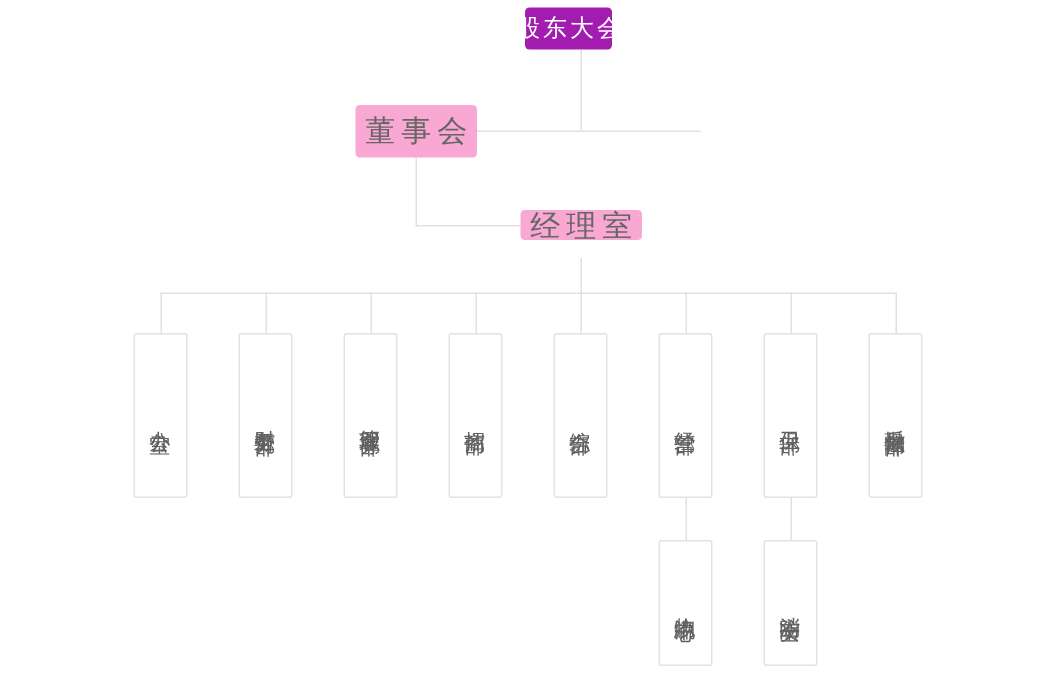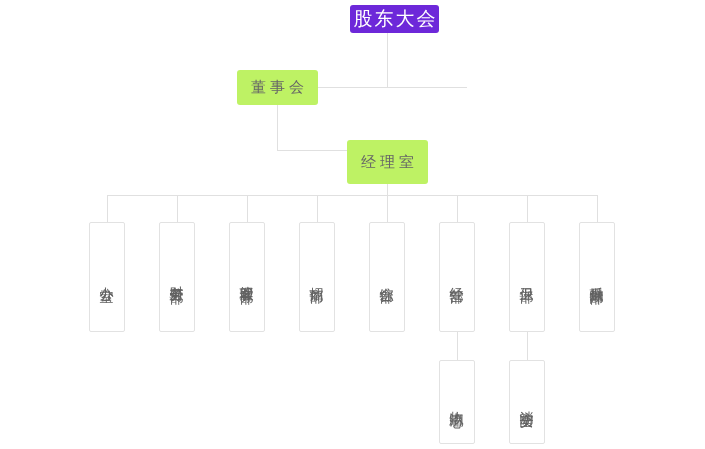--- a/index.html
+++ b/index.html
@@ -25,38 +25,38 @@
   
   .node {
     position: absolute;
     display: flex;
     align-items: center;
     justify-content: center;
     border-radius: 3px;
     white-space: nowrap;
   }
   .node.root {
-    left: 350px; top: 5px; width: 89px; height: 28px;
-    background: #6d28d9;
+    left: 350px; top: 5px; width: 58px; height: 28px;
+    background: #a21caf;
     color: #ffffff;
-    font-size: 19px;
+    font-size: 16px;
     letter-spacing: 2px;
     text-indent: 2px;
   }
   .node.gray {
     width: 81px; height: 35px;
-    background: #bef264;
+    background: #f9a8d4;
     color: #666666;
-    font-size: 15px;
+    font-size: 20px;
     letter-spacing: 4px;
     text-indent: 4px;
   }
   .node.pos-board   { left: 237px; top: 70px; }
   .node.pos-superv  { left: 467px; top: 70px; }
-  .node.pos-manager { left: 347px; top: 140px; height: 44px; }
+  .node.pos-manager { left: 347px; top: 140px; height: 20px; }
 
   
   .dept {
     position: absolute;
     width: 36px;
     background: #ffffff;
     border: 1px solid #e2e2e2;
     border-radius: 2px;
     display: flex;
     align-items: center;

